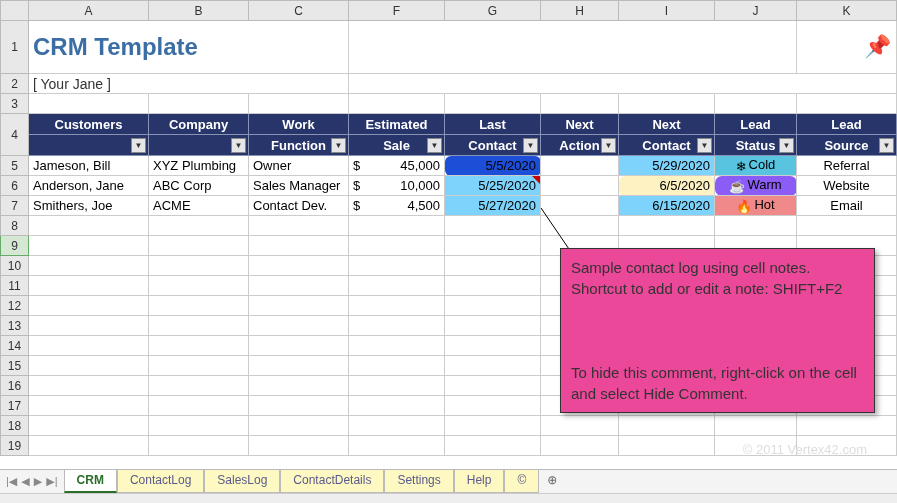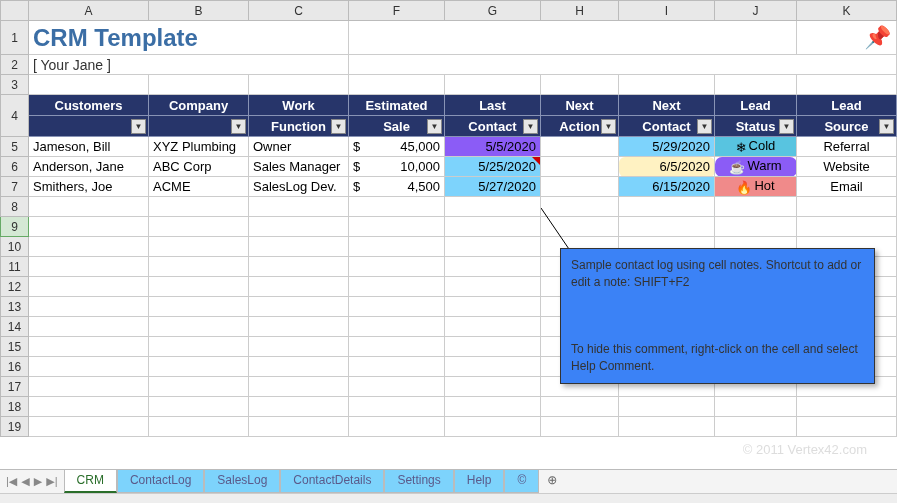--- a/index.html
+++ b/index.html
@@ -2,44 +2,44 @@
 <html><head>
 <meta charset="utf-8">
 <style>
 * { box-sizing: border-box; margin: 0; padding: 0; }
 body { font-family: Arial, sans-serif; font-size: 13px; background: #fff; width: 897px; height: 503px; overflow: hidden; position: relative; }
 .grid { border-collapse: collapse; width: 100%; }
 .col-header-row td { background: #e8e8e8; text-align: center; font-size: 12px; color: #333; border: 1px solid #bbb; height: 20px; }
 .row-header { background: #e8e8e8; text-align: center; font-size: 12px; color: #333; border: 1px solid #bbb; width: 28px; }
 .row-header.active { background: #d4e8d4; border: 1px solid #6a6; }
 .cell { border: 1px solid #ccc; height: 20px; padding: 1px 4px; font-size: 13px; overflow: hidden; white-space: nowrap; }
-.title-cell { color: #3b6ea5; font-size: 24px; font-weight: bold; height: 34px; padding: 2px 4px; }
+.title-cell { color: #3b6ea5; font-size: 24px; font-weight: bold; height: 34px; padding: 12px 4px; }
 .subtitle-cell { color: #333; font-size: 14px; }
 .header-cell { background: #27356a; color: #fff; text-align: center; font-weight: bold; font-size: 13px; border: 1px solid #8893b5; position: relative; height: 21px; }
 .header-cell .filter { position: absolute; right: 2px; bottom: 2px; width: 15px; height: 15px; background: #e6e6e6; border: 1px solid #888; display: inline-flex; align-items: center; justify-content: center; font-size: 8px; color: #333; }
 .r-align { text-align: right; }
 .c-align { text-align: center; }
 .currency { display: flex; justify-content: space-between; }
-.bg-pink { background: #8b5cf6; }
+.bg-pink { background: #1d4ed8; border-radius: 6px; }
 .bg-lgreen { background: #7dd3fc; }
 .bg-lyellow { background: #fff2c2; border-radius: 6px; }
 .bg-lblue { background: #58c4e0; }
 .bg-orange { background: #8b5cf6; border-radius: 7px; }
 .bg-red { background: #f08a8a; }
 .status-icon { display: inline-block; vertical-align: middle; margin-right: 2px; }
 .comment-indicator { position: absolute; top: 0; right: 0; width: 0; height: 0; border-style: solid; border-width: 0 8px 8px 0; border-color: transparent #c00 transparent transparent; }
-.comment-box { position: absolute; top: 248px; left: 560px; width: 315px; background: #3b82f6; border: 1px solid #333; padding: 8px 10px; font-size: 12px; color: #333; box-shadow: 3px 3px 5px rgba(0,0,0,0.3); line-height: 1.4; }
+.comment-box { position: absolute; top: 248px; left: 560px; width: 315px; background: #ec4899; border: 1px solid #333; padding: 8px 10px; font-size: 15px; color: #333; box-shadow: 3px 3px 5px rgba(0,0,0,0.3); line-height: 1.4; }
 .comment-line { position: absolute; top: 208px; left: 541px; width: 50px; height: 50px; pointer-events: none; }
 .watermark { position: absolute; top: 442px; right: 30px; color: #ddd; font-size: 13px; }
 .pin-icon { font-size: 22px; color: #888; }
 .tabs-bar { position: absolute; bottom: 10px; left: 0; width: 100%; height: 24px; display: flex; align-items: stretch; border-top: 1px solid #bbb; background: #f4f4f4; font-size: 12px; }
 .tabs-nav { display: flex; align-items: center; padding: 0 6px; gap: 4px; }
 .tabs-nav span { color: #888; font-size: 11px; cursor: pointer; }
-.tab { padding: 3px 12px; border: 1px solid #bbb; border-top: none; background: #7dd3fc; color: #5a5a8a; cursor: pointer; }
-.tab.active { background: #fff; color: #2a6e2a; font-weight: normal; border-bottom: 2px solid #2a6e2a; }
+.tab { padding: 3px 12px; border: 1px solid #bbb; border-top: none; background: #fef9c3; color: #5a5a8a; cursor: pointer; }
+.tab.active { background: #fff; color: #2a6e2a; font-weight: bold; border-bottom: 2px solid #2a6e2a; }
 .tab-add { padding: 3px 8px; color: #666; cursor: pointer; }
 .scrollbar-h { position: absolute; bottom: 0; left: 0; width: 100%; height: 10px; background: #eee; border-top: 1px solid #ccc; }
 </style>
 </head>
 <body>
 
 <table class="grid" id="grid">
     <colgroup>
       <col style="width:28px">
       <col style="width:120px">
@@ -146,21 +146,21 @@
         <td class="cell r-align bg-lgreen" style="position:relative">5/25/2020<span class="comment-indicator"></span></td>
         <td class="cell"></td>
         <td class="cell r-align bg-lyellow">6/5/2020</td>
         <td class="cell c-align bg-orange"><span class="status-icon">☕</span>Warm</td>
         <td class="cell c-align">Website</td>
       </tr>
       <tr>
         <td class="row-header">7</td>
         <td class="cell">Smithers, Joe</td>
         <td class="cell">ACME</td>
-        <td class="cell">SalesLog Dev.</td>
+        <td class="cell">Contact Dev.</td>
         <td class="cell">
           <div class="currency">
             <span>$</span>
             <span>4,500</span>
           </div>
         </td>
         <td class="cell r-align bg-lgreen" style="position:relative">5/27/2020</td>
         <td class="cell"></td>
         <td class="cell r-align bg-lgreen">6/15/2020</td>
         <td class="cell c-align bg-red"><span class="status-icon">🔥</span>Hot</td>
@@ -314,21 +314,21 @@
   </table>
 
 <svg class="comment-line">
   <line x1="0" y1="0" x2="30" y2="44" stroke="#000" stroke-width="1"></line>
 </svg>
 
 <div class="comment-box">
   <div>Sample contact log using cell notes. Shortcut to add or edit a note: SHIFT+F2</div><br>
   <br>
   <br>
-  <div>To hide this comment, right-click on the cell and select Help Comment.</div>
+  <div>To hide this comment, right-click on the cell and select Hide Comment.</div>
 </div>
 
 <div class="watermark">© 2011 Vertex42.com</div>
 
 <div class="tabs-bar">
   <div class="tabs-nav">
     <span>|◀</span>
     <span>◀</span>
     <span>▶</span>
     <span>▶|</span>

